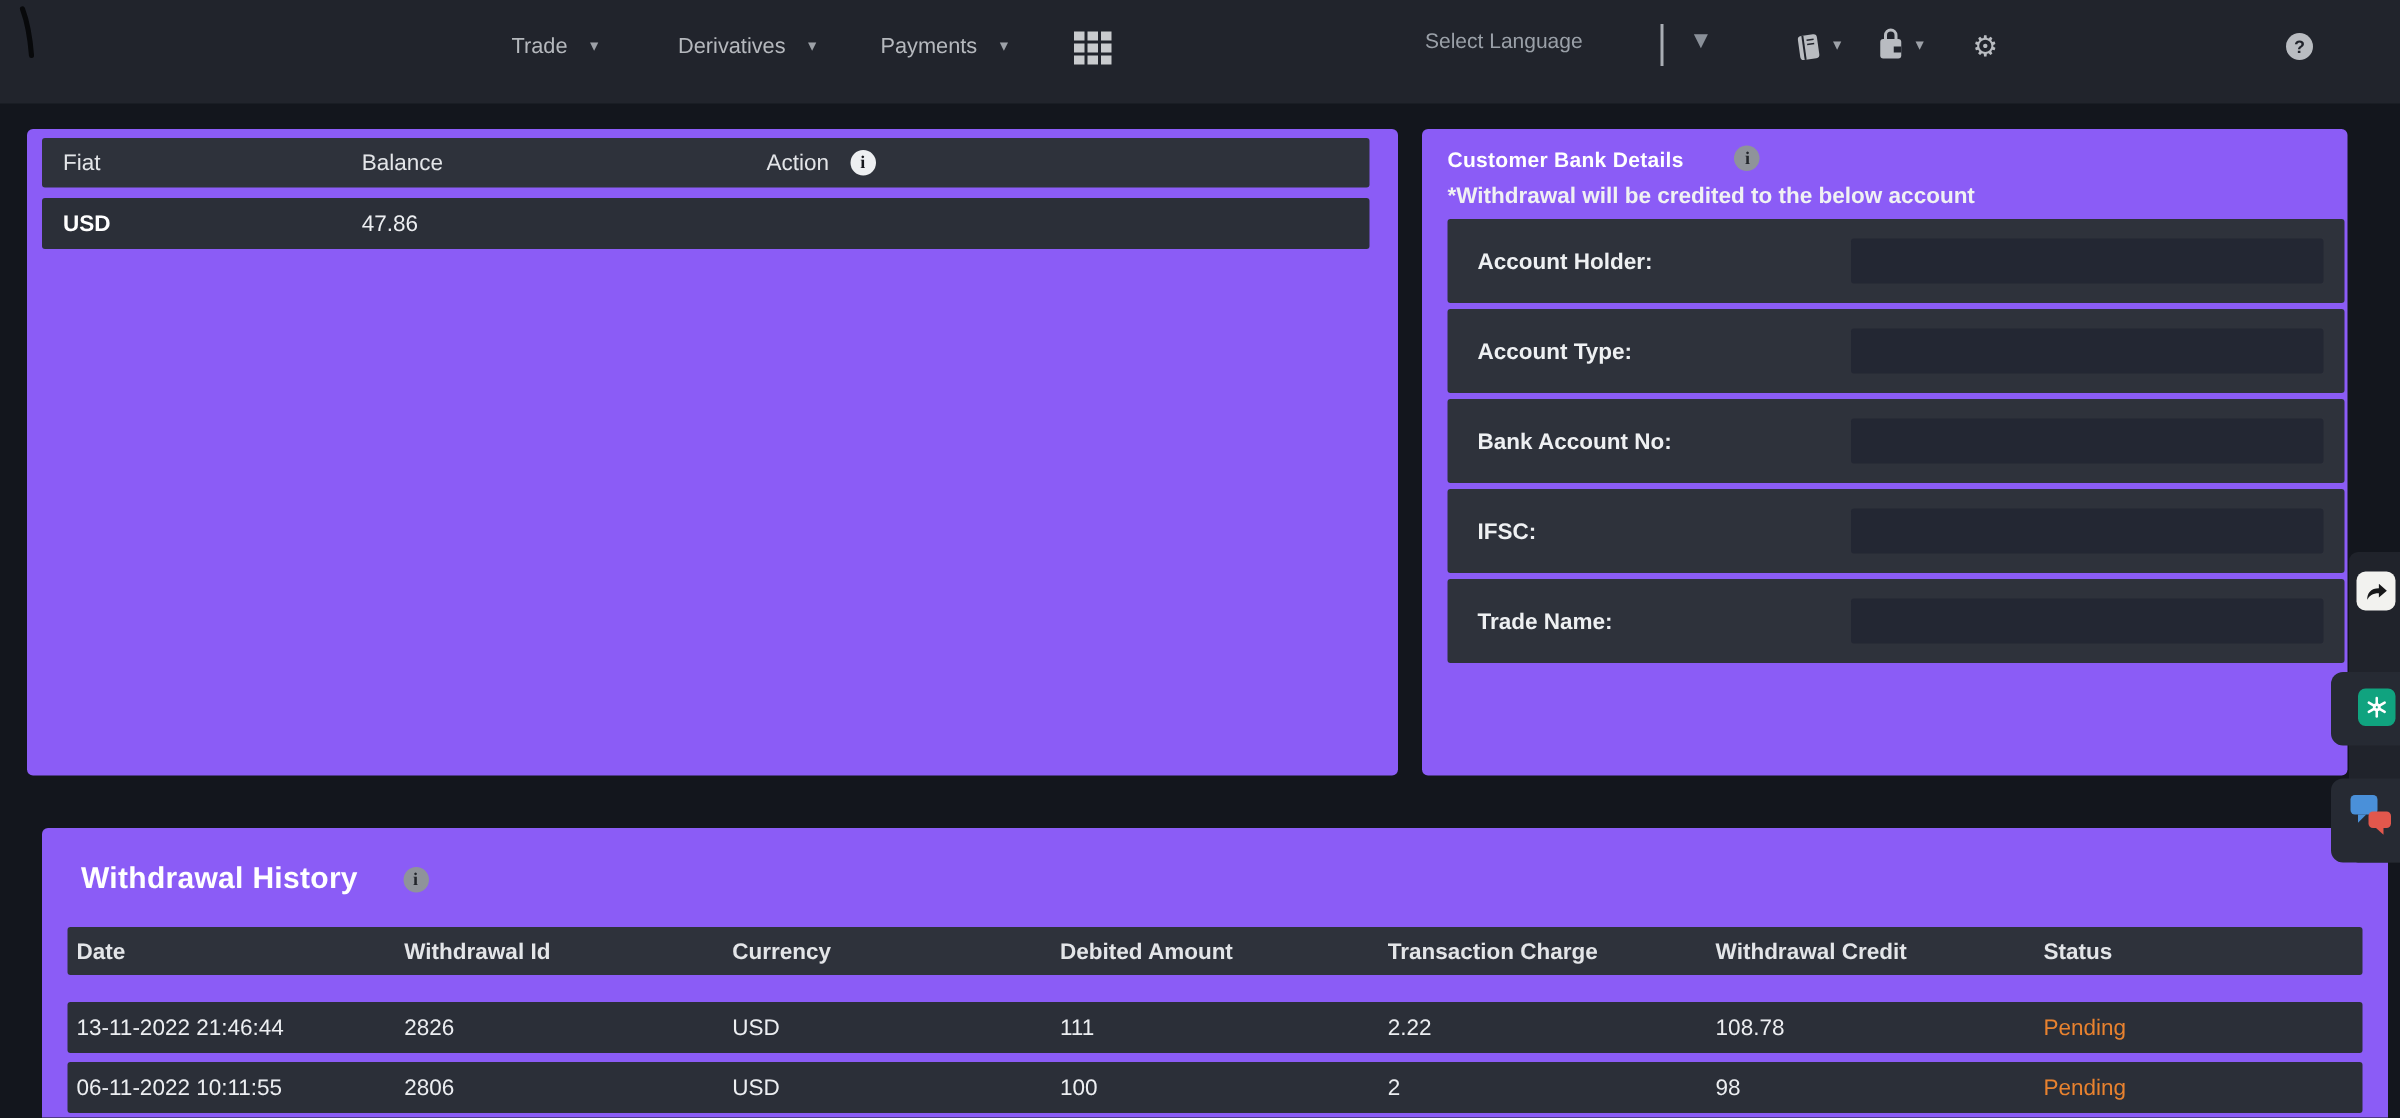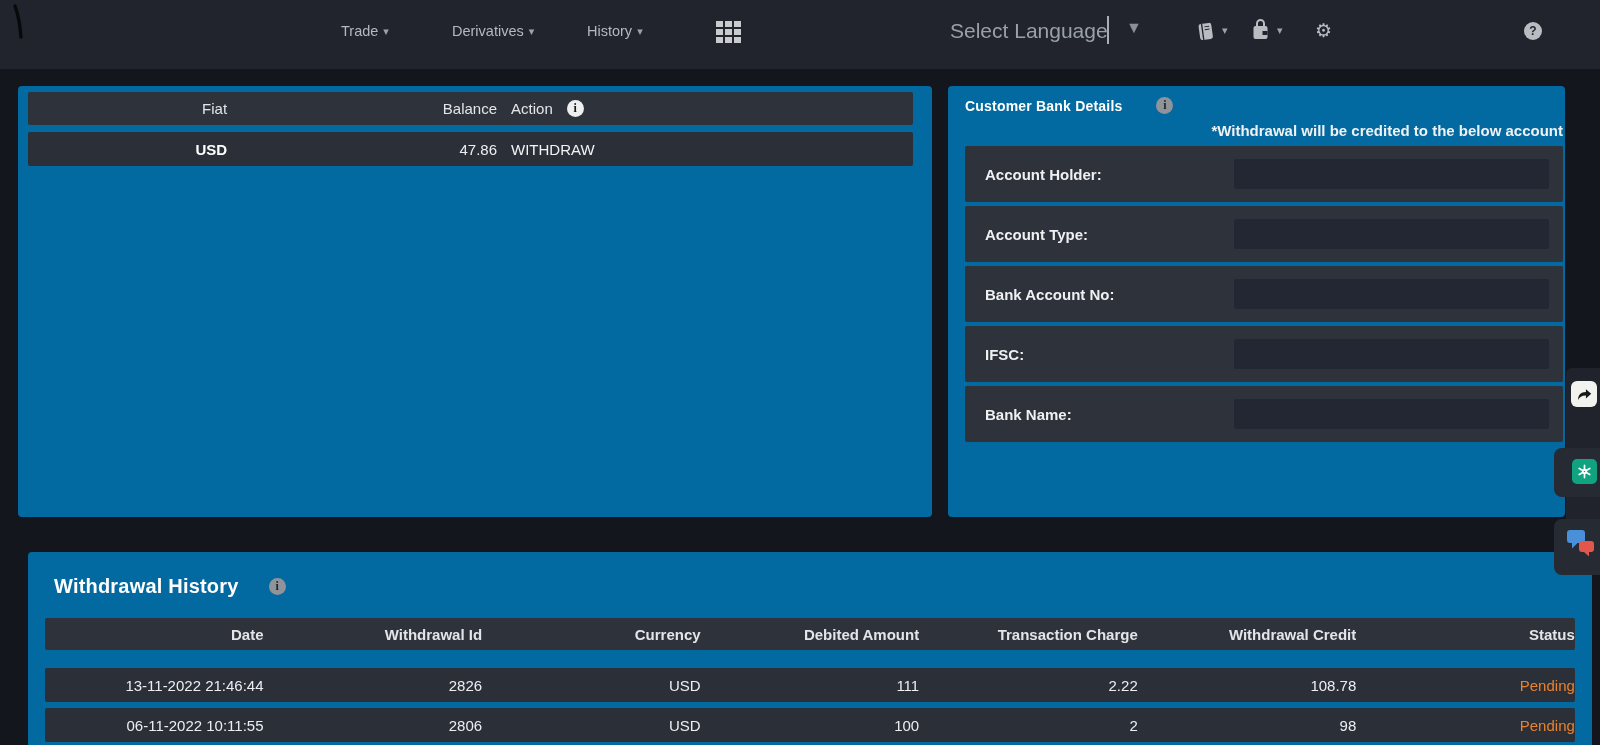--- a/index.html
+++ b/index.html
@@ -6,46 +6,46 @@
   html,body { background:#13161d; }
   body {
     position:relative; width:1600px; height:745px; overflow:hidden;
     font-family:"Liberation Sans", sans-serif; color:#e7e9ec;
   }
   
   .topbar { position:absolute; left:0; top:0; width:1600px; height:69px; background:#21242c; }
   .logo-mark { position:absolute; left:10px; top:3px; }
   .nav-item {
     position:absolute; top:23px; font-size:14.5px; color:#b5b8bd; cursor:pointer;
-    display:flex; align-items:center; gap:5px; white-space:nowrap;
+    display:flex; align-items:center; gap:15px; white-space:nowrap;
   }
   .nav-caret { font-size:11px; color:#9da1a8; line-height:1; }
   .nav-trade { left:341px; } .nav-derivatives { left:452px; } .nav-payments { left:587px; }
   .apps-grid {
     position:absolute; left:716px; top:21px; width:25px; height:22px;
     display:grid; grid-template-columns:repeat(3,1fr); grid-template-rows:repeat(3,1fr);
     gap:2px; cursor:pointer;
   }
   .apps-grid i { background:#c9cbce; display:block; }
-  .lang-label { position:absolute; left:950px; top:19px; font-size:21px; color:#9aa0a8; cursor:pointer; }
+  .lang-label { position:absolute; left:950px; top:19px; font-size:14px; color:#9aa0a8; cursor:pointer; }
   .lang-divider { position:absolute; left:1107px; top:16px; width:2px; height:28px; background:#a9adb4; }
   .lang-triangle { position:absolute; left:1126px; top:19px; font-size:16px; color:#8a9099; cursor:pointer; }
   .icon-btn { position:absolute; cursor:pointer; display:flex; align-items:center; }
   .btn-book { left:1196px; top:22px; transform:rotate(-8deg); }
   .caret-book { left:1222px; top:25px; font-size:11px; color:#9da1a8; }
   .btn-wallet { left:1250px; top:17px; }
   .caret-wallet { left:1277px; top:25px; font-size:11px; color:#9da1a8; }
   .btn-gear { left:1315px; top:19px; font-size:19px; color:#b9bcc1; }
   .help-circle {
     position:absolute; left:1524px; top:22px; width:18px; height:18px; border-radius:50%;
     background:#b9bcc1; color:#21242c; font-size:12px; font-weight:bold;
     display:flex; align-items:center; justify-content:center; cursor:pointer;
   }
   
-  .panel { position:absolute; background:#0369a1; border-radius:4px;text-align:right; }
+  .panel { position:absolute; background:#8b5cf6; border-radius:4px; }
   .info-badge {
     display:inline-flex; width:17px; height:17px; border-radius:50%;
     align-items:center; justify-content:center; flex:0 0 auto;
     font-family:"Liberation Serif", serif; font-weight:700; font-size:12px; cursor:pointer;
   }
   .info-white { background:#edeff1; color:#15171c; }
   .info-gray  { background:#8f939a; color:#23262c; }
   
   .fiat-panel { left:18px; top:86px; width:914px; height:431px; }
   .fiat-table { margin:6px 19px 0 10px; }
@@ -107,21 +107,21 @@
 
   <div class="nav-item nav-trade">
     <span>Trade</span>
     <span class="nav-caret">▾</span>
   </div>
   <div class="nav-item nav-derivatives">
     <span>Derivatives</span>
     <span class="nav-caret">▾</span>
   </div>
   <div class="nav-item nav-payments">
-    <span>History</span>
+    <span>Payments</span>
     <span class="nav-caret">▾</span>
   </div>
 
   <div class="apps-grid">
     <i></i>
       <i></i>
       <i></i>
       <i></i>
       <i></i>
       <i></i>
@@ -163,23 +163,20 @@
       <div class="fc0">Fiat</div>
       <div class="fc1">Balance</div>
       <div class="fc2">
         <span>Action</span>
         <span class="info-badge info-white">i</span>
       </div>
     </div>
     <div class="t-row fiat-data">
       <div class="fc0 fiat-sym">USD</div>
       <div class="fc1">47.86</div>
-      <div class="fc2">
-          <span class="withdraw-link">WITHDRAW</span>
-        </div>
     </div>
   </div>
 </section>
 
 <section class="panel bank-panel">
   <div class="bank-title-row">
     <h2 class="bank-title">Customer Bank Details</h2>
     <span class="info-badge info-gray">i</span>
   </div>
   <div class="bank-note">*Withdrawal will be credited to the below account</div>
@@ -194,21 +191,21 @@
     </div>
     <div class="bank-row">
       <span class="bank-label">Bank Account No:</span>
       <span class="bank-value"></span>
     </div>
     <div class="bank-row">
       <span class="bank-label">IFSC:</span>
       <span class="bank-value"></span>
     </div>
     <div class="bank-row">
-      <span class="bank-label">Bank Name:</span>
+      <span class="bank-label">Trade Name:</span>
       <span class="bank-value"></span>
     </div>
   </div>
 </section>
 
 <section class="panel history-panel">
   <div class="hist-title-row">
     <h2 class="hist-title">Withdrawal History</h2>
     <span class="info-badge info-gray">i</span>
   </div>

